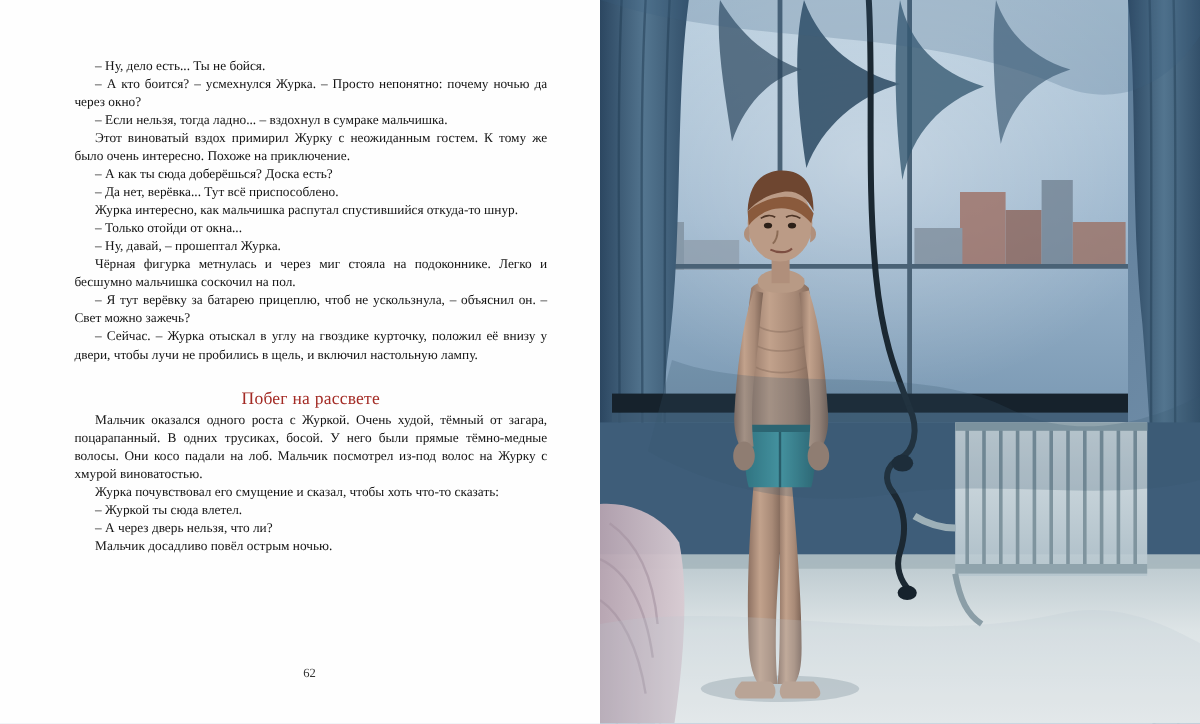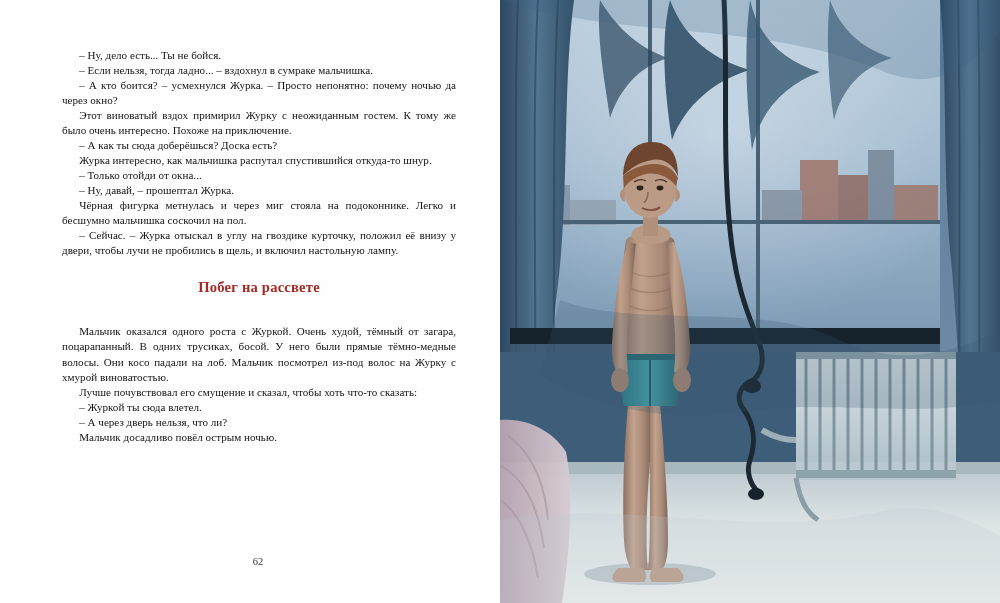--- a/index.html
+++ b/index.html
@@ -36,25 +36,25 @@
     hyphens: manual;
   }
   .textblock p {
     margin: 0;
     text-indent: 1.55em;
   }
   .textblock p.dialogue {
     text-indent: 1.55em;
   }
   .chapter-title {
-    margin: 21px 0 28px 0;
+    margin: 21px 0 1px 0;
     text-align: center;
     color: #a32b25;
     font-size: 14.6px;
-    font-weight: bold;
+    font-weight: normal;
     letter-spacing: 0.2px;
   }
   .page-number {
     position: absolute;
     left: 16px;
     right: 0;
     bottom: 36px;
     text-align: center;
     font-size: 10.5px;
     color: #333;
@@ -78,36 +78,38 @@
   }
 </style>
 </head>
 <body>
 
 <div class="spread">
 
   <div class="page-left">
     <div class="textblock">
       <p class="dialogue">– Ну, дело есть... Ты не бойся.</p>
+      <p class="dialogue">– А кто боится? – усмехнулся Журка. – Просто непонятно: почему ночью да через окно?</p>
       <p class="dialogue">– Если нельзя, тогда ладно... – вздохнул в сумраке мальчишка.</p>
-      <p class="dialogue">– А кто боится? – усмехнулся Журка. – Просто непонятно: почему ночью да через окно?</p>
       <p>Этот виноватый вздох примирил Журку с неожиданным гостем. К тому же было очень интересно. Похоже на приключение.</p>
       <p class="dialogue">– А как ты сюда доберёшься? Доска есть?</p>
+      <p class="dialogue">– Да нет, верёвка... Тут всё приспособлено.</p>
       <p>Журка интересно, как мальчишка распутал спустившийся откуда-то шнур.</p>
       <p class="dialogue">– Только отойди от окна...</p>
       <p class="dialogue">– Ну, давай, – прошептал Журка.</p>
       <p>Чёрная фигурка метнулась и через миг стояла на подоконнике. Легко и бесшумно мальчишка соскочил на пол.</p>
+      <p class="dialogue">– Я тут верёвку за батарею прицеплю, чтоб не ускользнула, – объяснил он. – Свет можно зажечь?</p>
       <p class="dialogue">– Сейчас. – Журка отыскал в углу на гвоздике курточку, положил её внизу у двери, чтобы лучи не пробились в щель, и включил настольную лампу.</p>
     </div>
 
     <h2 class="chapter-title">Побег на рассвете</h2>
 
     <div class="textblock">
       <p>Мальчик оказался одного роста с Журкой. Очень худой, тёмный от загара, поцарапанный. В одних трусиках, босой. У него были прямые тёмно-медные волосы. Они косо падали на лоб. Мальчик посмотрел из-под волос на Журку с хмурой виноватостью.</p>
-      <p>Лучше почувствовал его смущение и сказал, чтобы хоть что-то сказать:</p>
+      <p>Журка почувствовал его смущение и сказал, чтобы хоть что-то сказать:</p>
       <p class="dialogue">– Журкой ты сюда влетел.</p>
       <p class="dialogue">– А через дверь нельзя, что ли?</p>
       <p>Мальчик досадливо повёл острым ночью.</p>
     </div>
 
     <div class="page-number">62</div>
   </div>
 
   <div class="page-right">
     <div class="illus">

